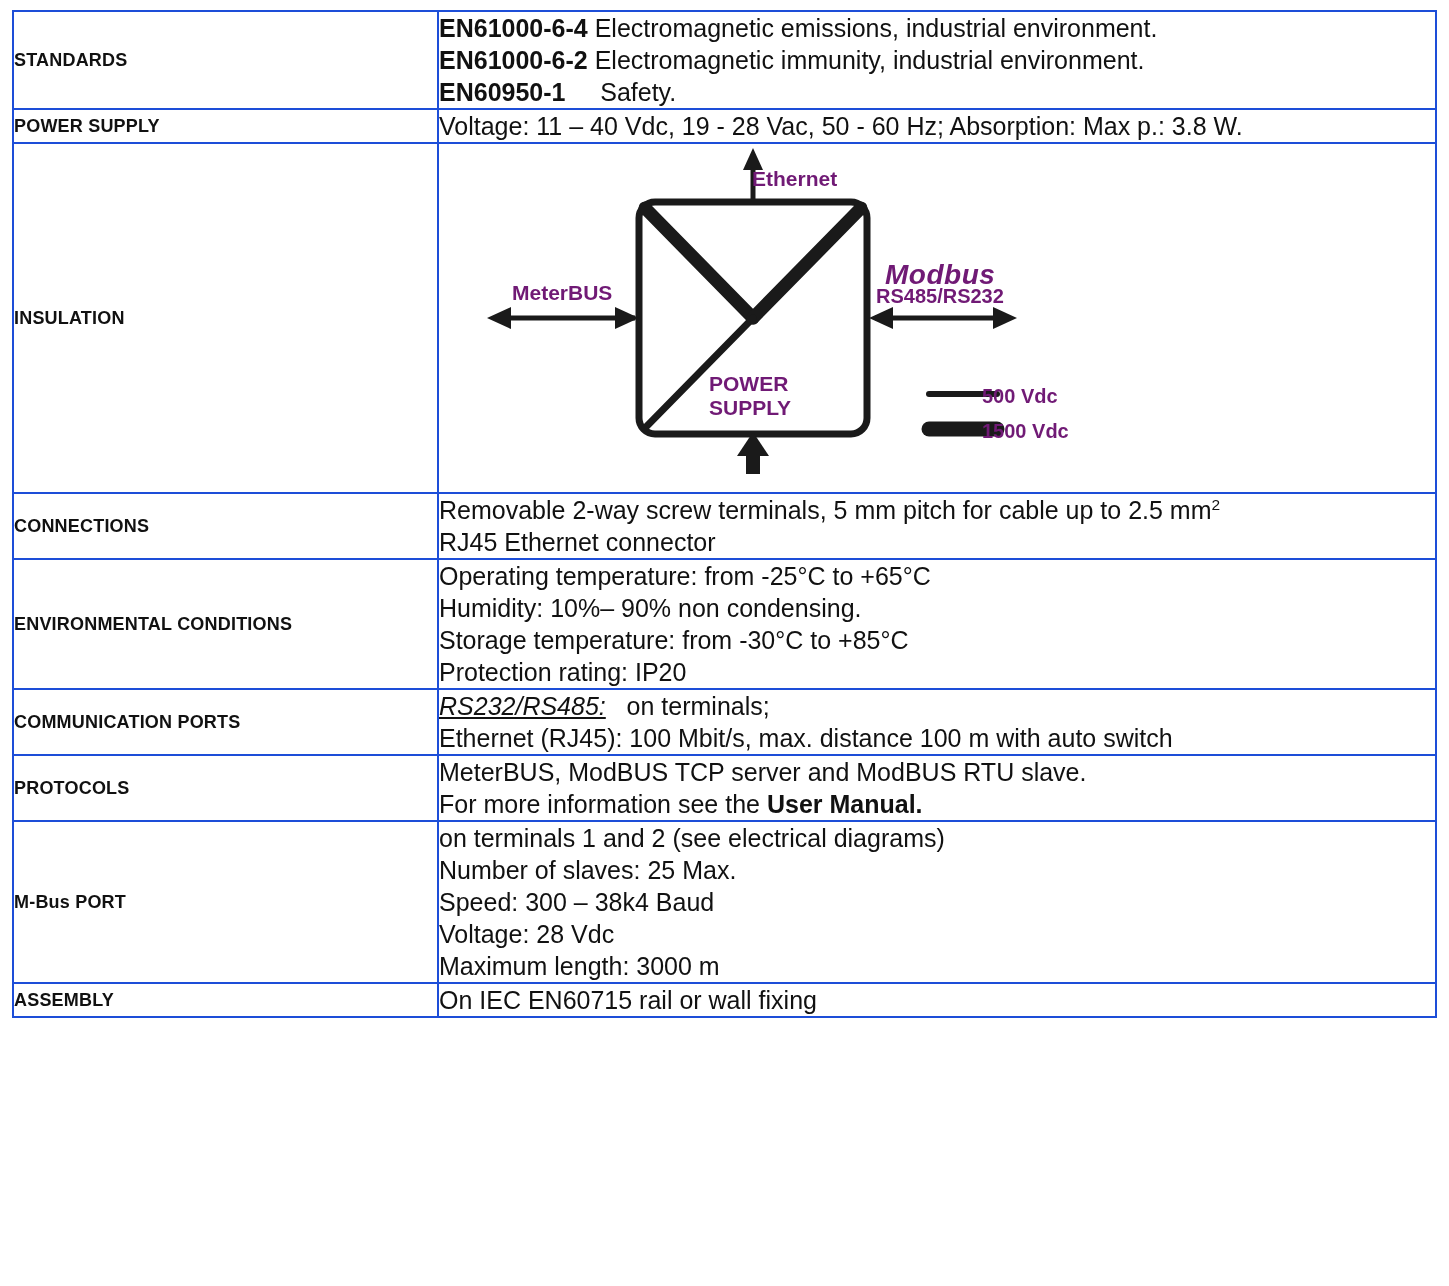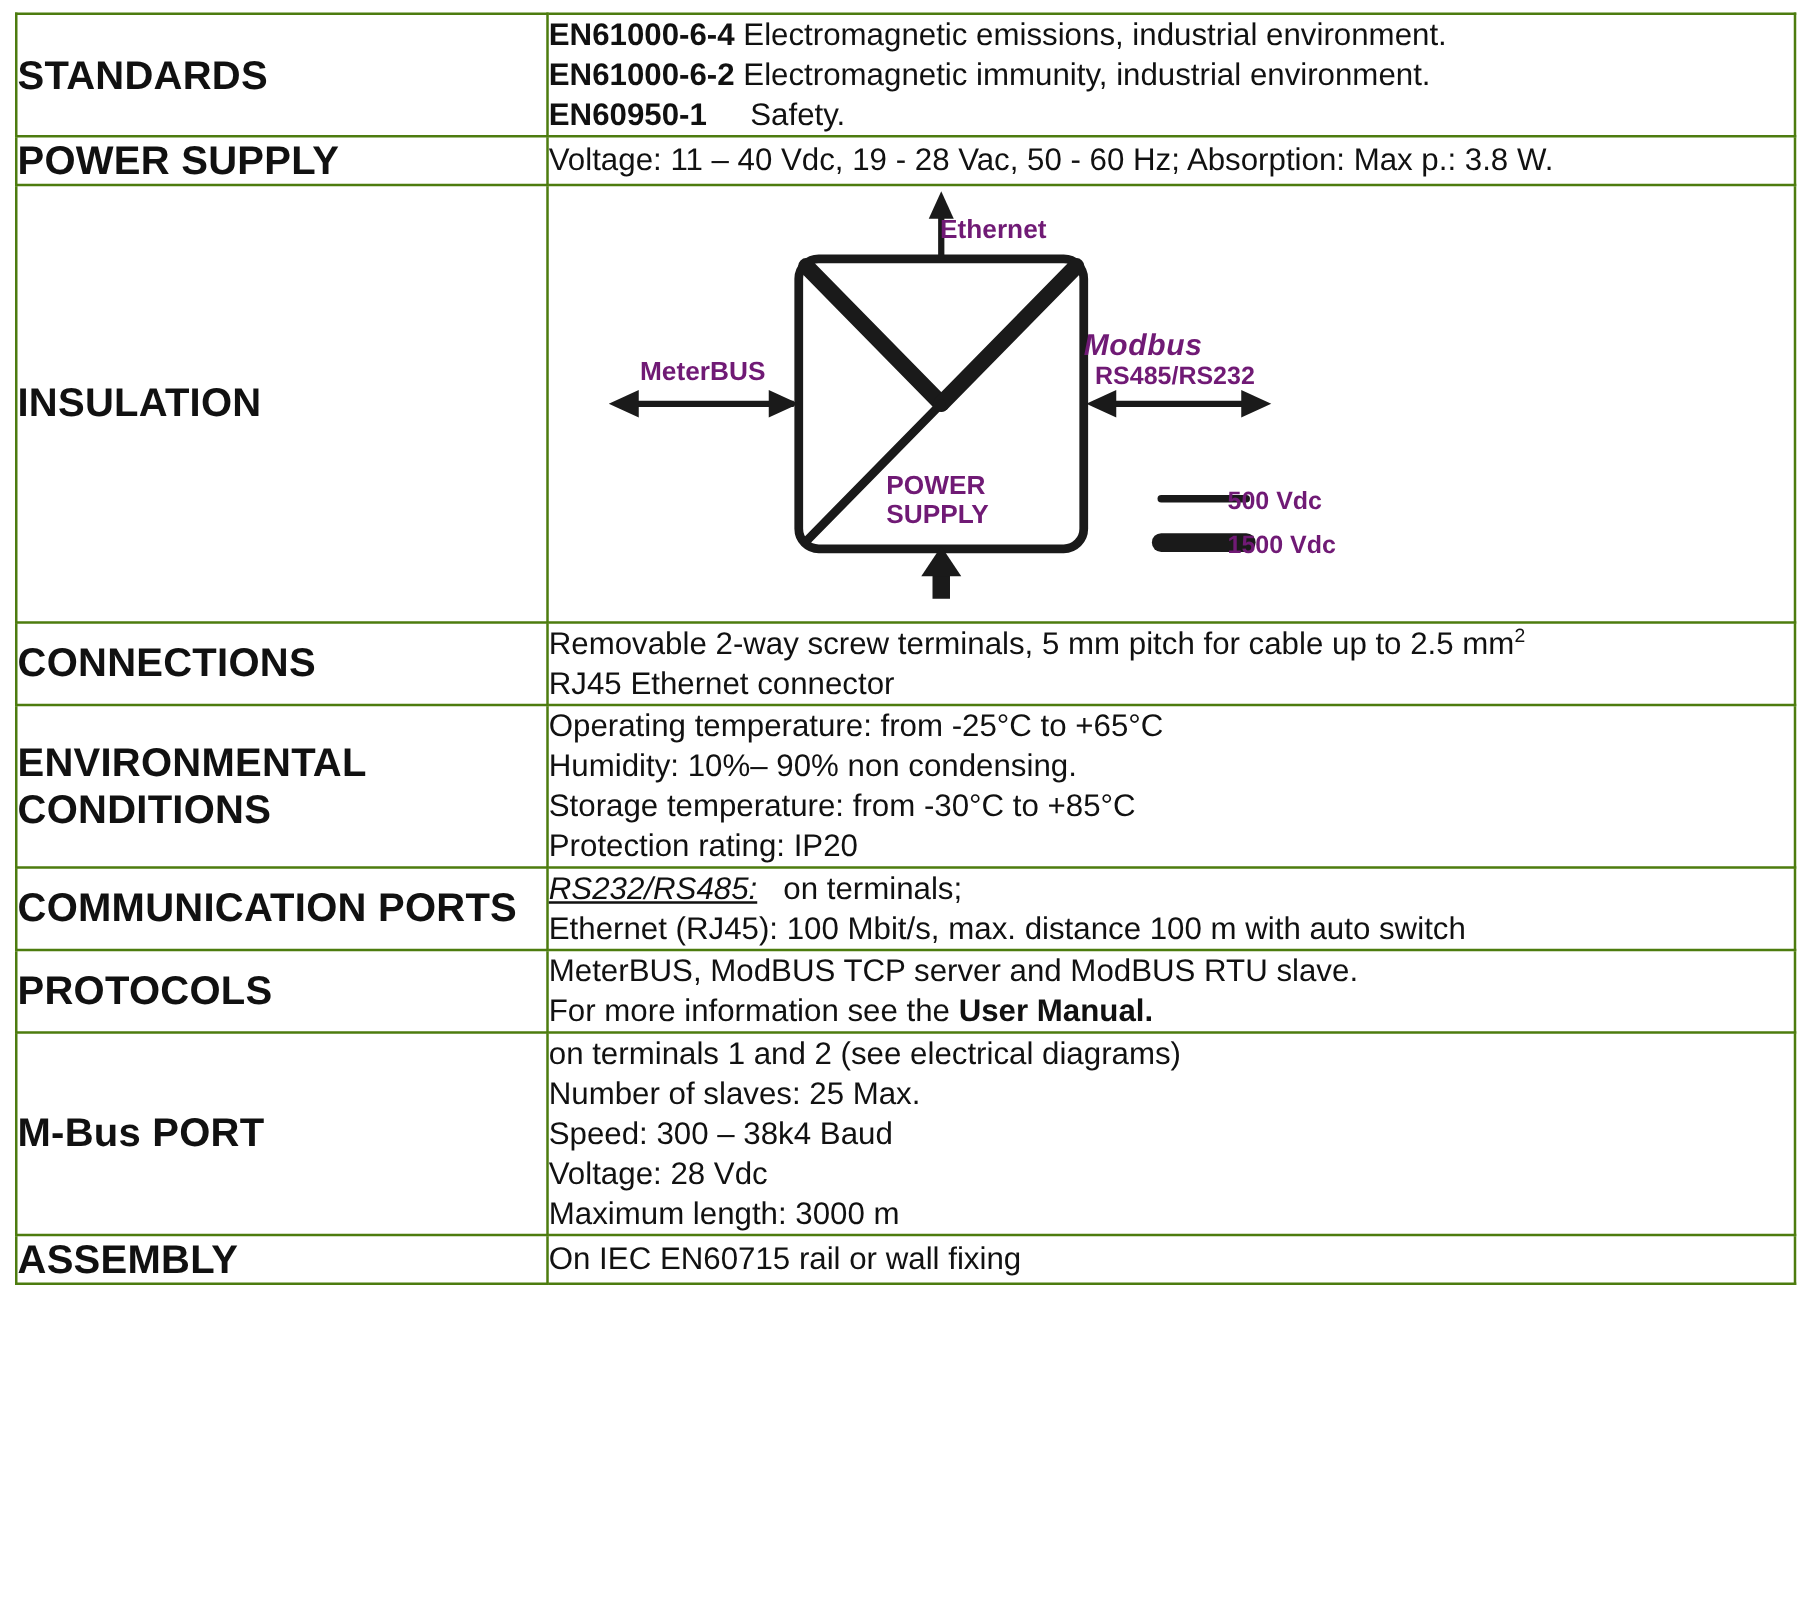--- a/index.html
+++ b/index.html
@@ -26,31 +26,31 @@
   table.spec-table {
     position: absolute;
     left: 12px;
     top: 10px;
     width: 1425px;
     border-collapse: collapse;
     table-layout: fixed;
   }
 
   table.spec-table td {
-    border: 2px solid #4d7c0f;
+    border: 2px solid #1d4ed8;
     vertical-align: middle;
     padding: 0;
     background: #ffffff;
   }
 
   td.label-cell {
     width: 423px;
     padding: 6px 0 6px 20px;
     font-weight: bold;
-    font-size: 32px;
+    font-size: 18px;
     letter-spacing: 0.2px;
     line-height: 1.15;
     color: #111111;
   }
 
   td.value-cell {
     padding: 8px 10px 8px 14px;
     font-size: 25px;
     line-height: 1.28;
     color: #111111;
@@ -80,21 +80,21 @@
     top: 0;
   }
   .dia-label {
     position: absolute;
     font-weight: bold;
     color: #701a75;
     white-space: nowrap;
   }
   .lbl-ethernet  { left: 313px; top: 22px;  font-size: 21px; }
   .lbl-meterbus  { left: 73px;  top: 136px; font-size: 21px; text-align: right; }
-  .lbl-modbus    { left: 428px; top: 113px; font-size: 24px; font-style: italic; letter-spacing: 0.5px; }
+  .lbl-modbus    { left: 446px; top: 113px; font-size: 28px; font-style: italic; letter-spacing: 0.5px; }
   .lbl-modbus-sub{ left: 437px; top: 140px; font-size: 20px; }
   .lbl-power     { left: 270px; top: 228px; font-size: 21px; line-height: 1.12; text-align: left; }
   .lbl-500       { left: 543px; top: 240px; font-size: 20px; }
   .lbl-1500      { left: 543px; top: 275px; font-size: 20px; }
 </style>
 </head>
 <body>
 
 <div class="sheet">
   <table class="spec-table">

